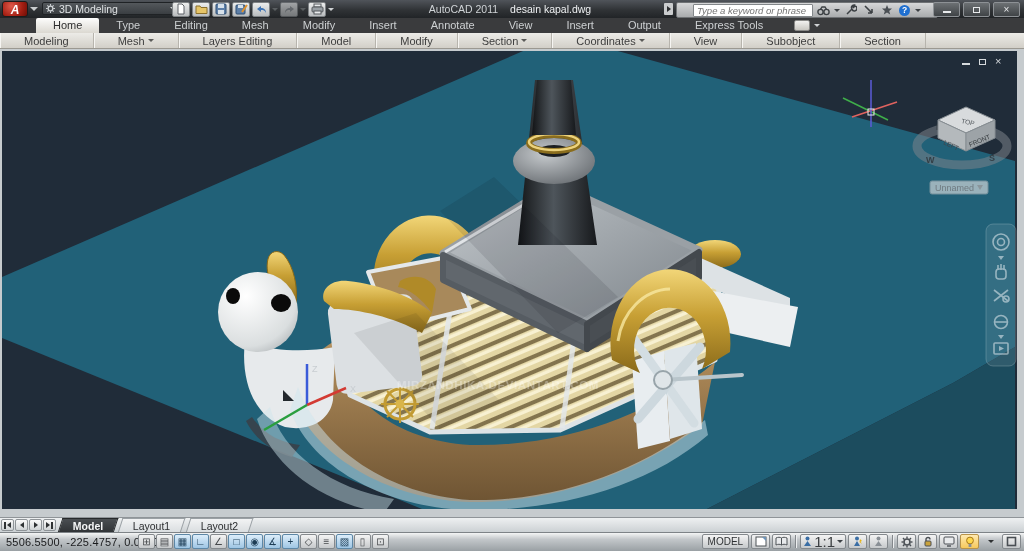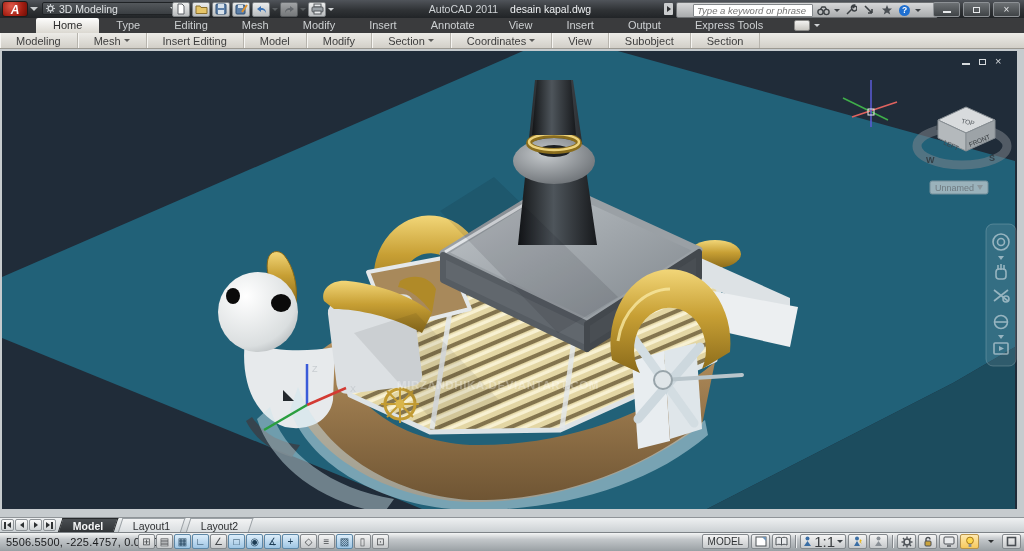--- a/index.html
+++ b/index.html
@@ -43,21 +43,21 @@
   .g-cls{color:#e8eaec;font-size:10px;line-height:10px;}
   
   .ribbontabs{position:absolute;left:0;top:18px;width:1024px;height:15px;background:#3a3b3d;display:flex;
     align-items:flex-end;padding-left:36px;box-sizing:border-box;}
   .rtab{padding:1px 17px;color:#cdd0d2;font-size:11px;line-height:13px;white-space:nowrap;}
   .rtab.active{background:linear-gradient(#fdfdfc,#dbd8d1);color:#2e2e2e;border-radius:2px 2px 0 0;}
   .rtab-extra{display:flex;align-items:center;gap:4px;margin-left:14px;margin-bottom:2px;}
   .rtab-extra .cam{width:14px;height:9px;background:linear-gradient(#f2f2f0,#c9c7c1);border-radius:2px;border:1px solid #8a8a88;}
   .ribbonpanels{position:absolute;left:0;top:33px;width:1024px;height:16px;
     background:linear-gradient(#ecebe7,#d2cfc8);border-bottom:1px solid #9b9891;display:flex;box-sizing:border-box;}
-  .rpanel{display:flex;align-items:center;gap:3px;padding:0 16px;color:#3d3d3d;font-size:11px;
+  .rpanel{display:flex;align-items:center;gap:3px;padding:0 24px;color:#3d3d3d;font-size:11px;
     border-right:1px solid #b7b4ad;box-shadow:inset 1px 0 0 #f6f5f2;white-space:nowrap;}
   .rpanel .fly{width:0;height:0;border-left:3px solid transparent;border-right:3px solid transparent;border-top:3px solid #5a5a58;}
   
   .viewport{position:absolute;left:0;top:49px;width:1024px;height:468px;background:#c6cbce;}
   .canvas{position:absolute;left:2px;top:2px;width:1015px;height:458px;background:#202c39;overflow:hidden;}
   .vwinbtns{position:absolute;left:962px;top:8px;display:flex;gap:9px;align-items:center;}
   .vg-min{width:8px;height:2px;background:#d6dadd;margin-top:5px;}
   .vg-rst{width:7px;height:6px;border:1px solid #d6dadd;box-sizing:border-box;}
   .vg-cls{color:#d6dadd;font-size:11px;line-height:9px;}
   
@@ -234,21 +234,21 @@
 
   <div class="ribbonpanels">
     <div class="rpanel">
         <span>Modeling</span>
       </div>
     <div class="rpanel">
         <span>Mesh</span>
         <span class="fly"></span>
       </div>
     <div class="rpanel">
-        <span>Insert Editing</span>
+        <span>Layers Editing</span>
       </div>
     <div class="rpanel">
         <span>Model</span>
       </div>
     <div class="rpanel">
         <span>Modify</span>
       </div>
     <div class="rpanel">
         <span>Section</span>
         <span class="fly"></span>

